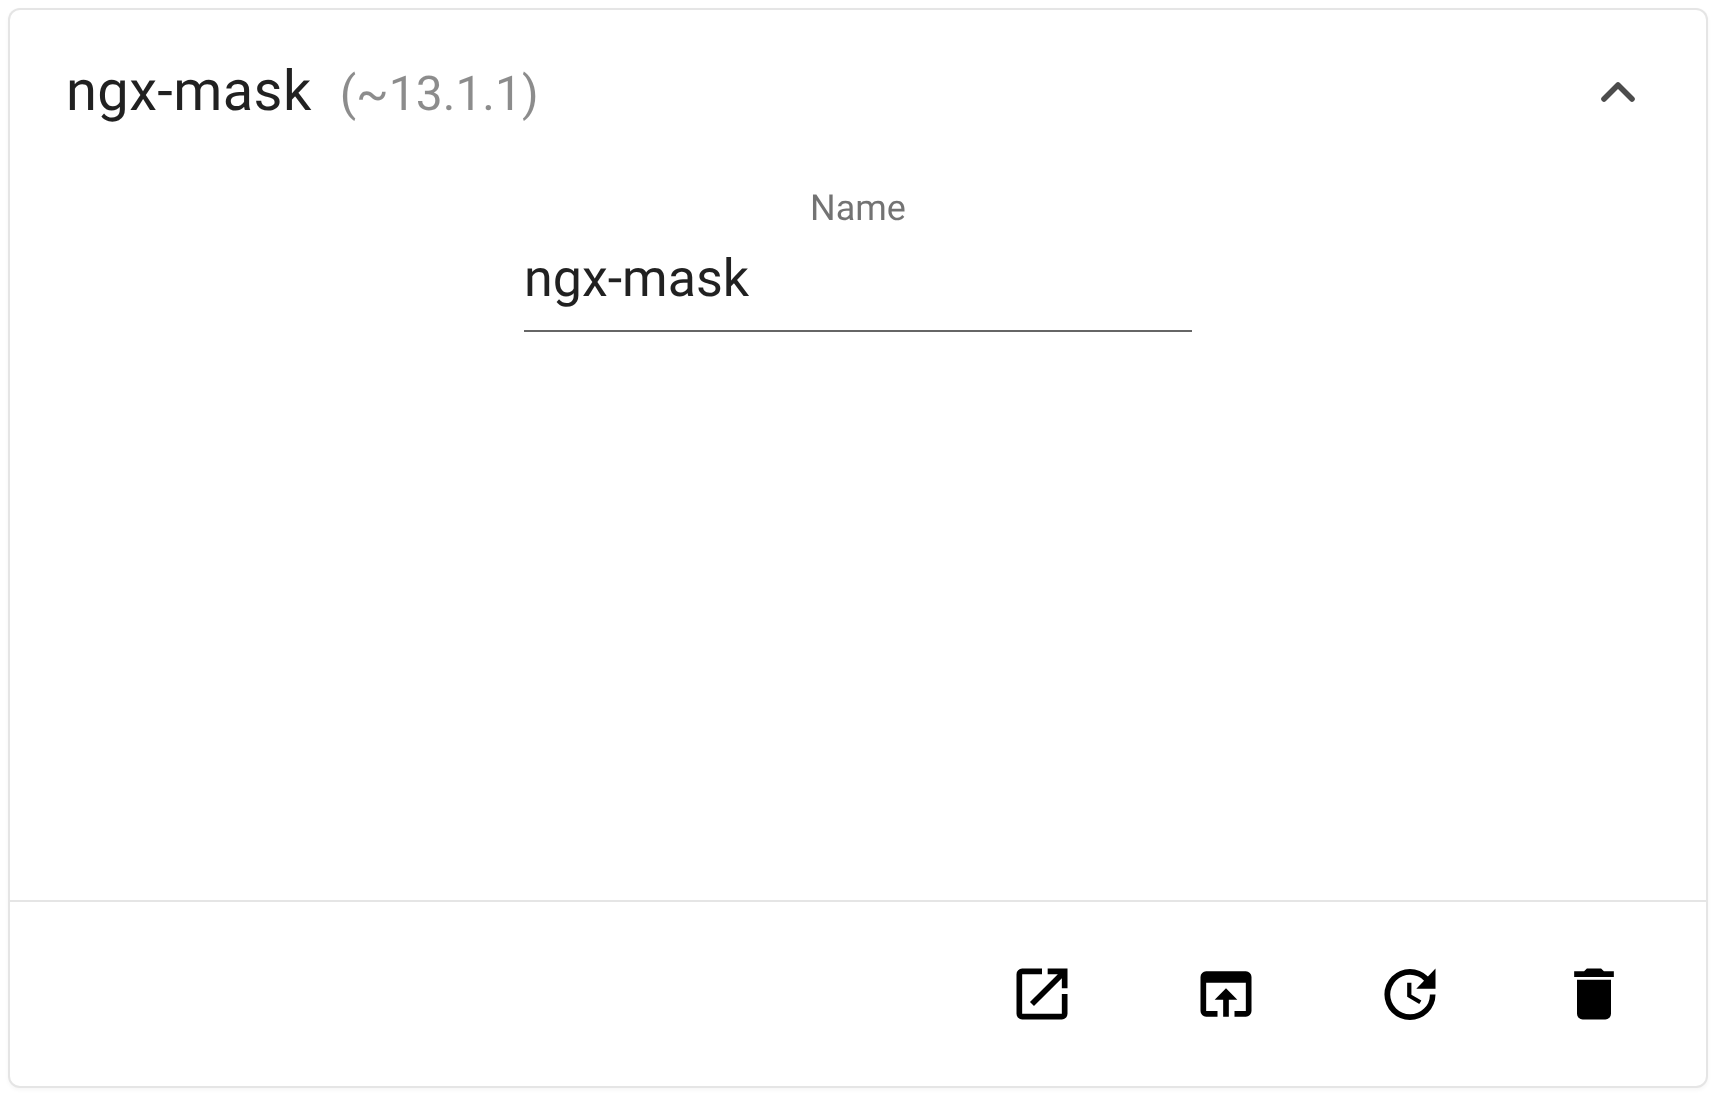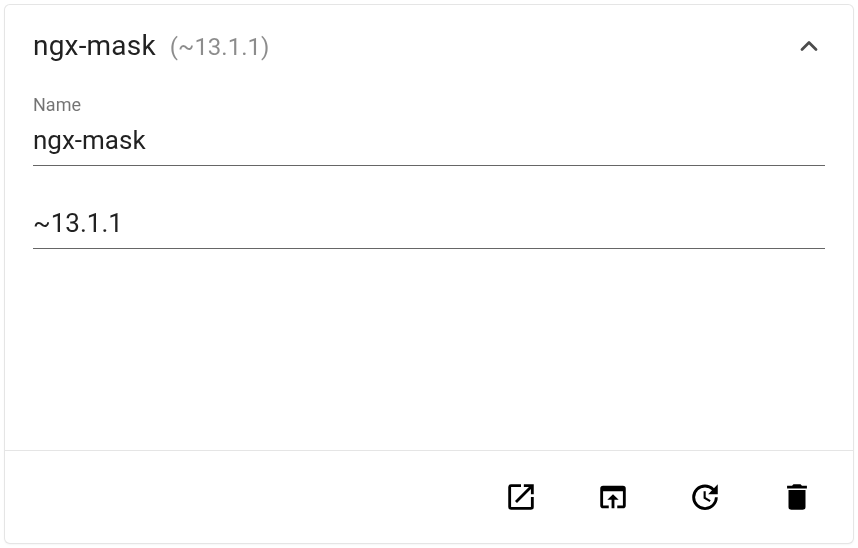--- a/index.html
+++ b/index.html
@@ -48,21 +48,21 @@
       display: flex; align-items: center; justify-content: center;
       color: rgba(0,0,0,0.7);
       cursor: pointer;
     }
     .card-body {
       padding: 24px 28px 36px 28px;
       display: flex;
       flex-direction: column;
       gap: 38px;
     }
-    .field { display: flex; flex-direction: column; }
+    .field { display: flex; flex-direction: column; align-items: center; }
     .field-label {
       font-size: 18px;
       color: rgba(0,0,0,0.55);
       margin-bottom: 6px;
     }
     .field-input {
       border: none;
       border-bottom: 1px solid rgba(0,0,0,0.6);
       font-size: 26px;
       color: rgba(0,0,0,0.87);
@@ -107,21 +107,20 @@
         </svg>
     </div>
   </div>
 
   <div class="card-body">
     <div class="field">
       <label class="field-label">Name</label>
       <input class="field-input" type="text" value="ngx-mask" style="">
     </div>
     <div class="field">
-      <input class="field-input" type="text" value="~13.1.1" style="">
     </div>
   </div>
 
   <div class="card-footer-divider"></div>
 
   <div class="card-footer">
     <button class="icon-btn">
       <svg width="34" height="34" viewBox="0 0 24 24" fill="currentColor">
           <path d="M19 19H5V5h7V3H5a2 2 0 0 0-2 2v14a2 2 0 0 0 2 2h14a2 2 0 0 0 2-2v-7h-2v7zM14 3v2h3.59l-9.83 9.83 1.41 1.41L19 6.41V10h2V3h-7z"></path>
         </svg>

